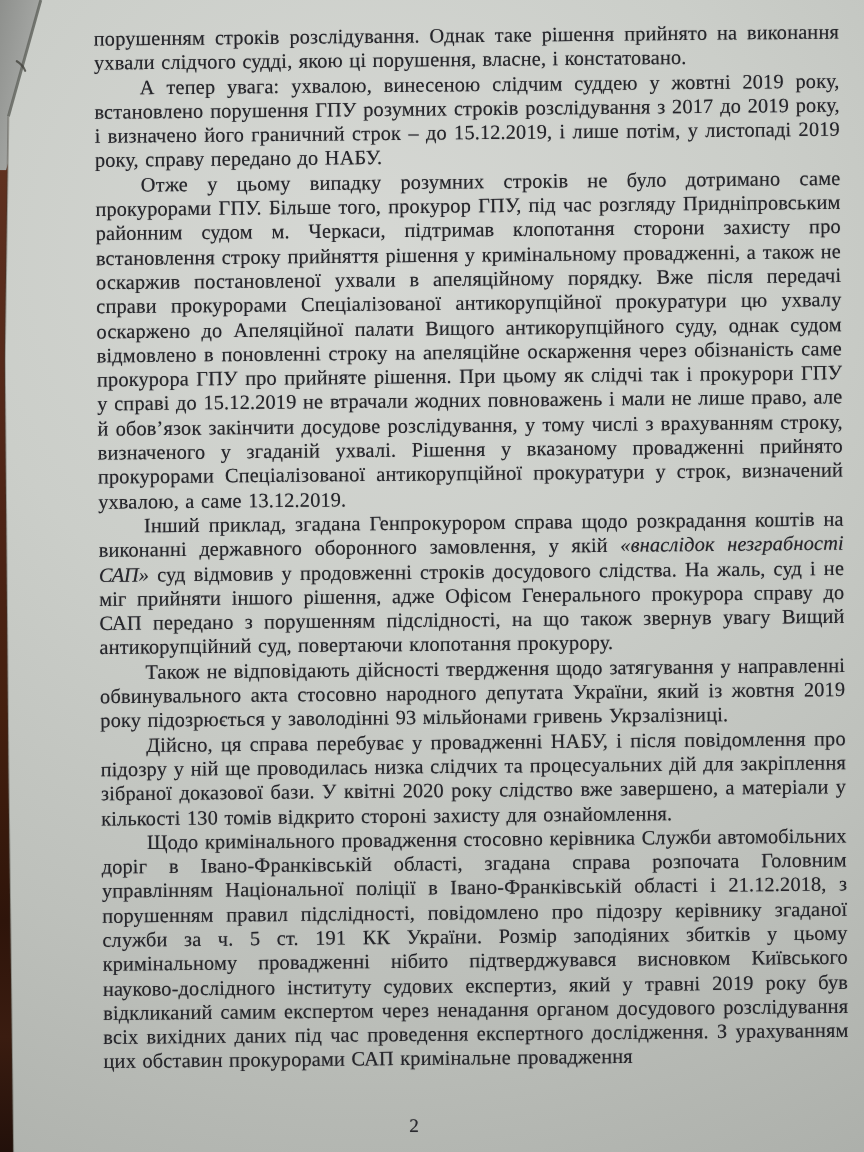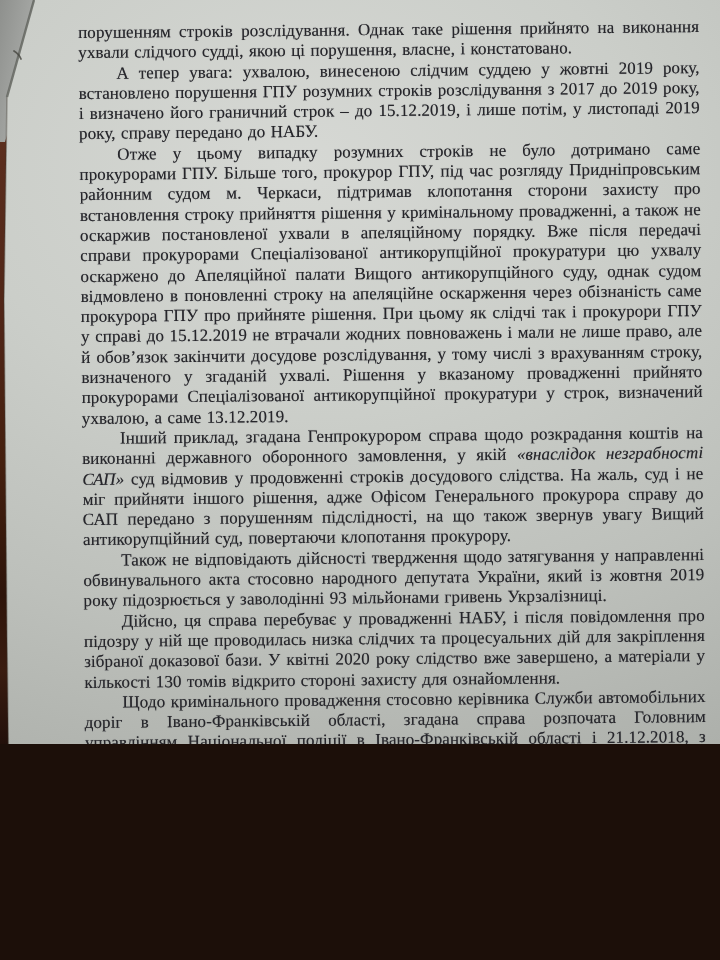--- a/index.html
+++ b/index.html
@@ -10,21 +10,21 @@
     width: 720px;
     height: 960px;
     overflow: hidden;
     background: #1c0f09;
     font-family: "Liberation Serif", "DejaVu Serif", serif;
   }
   
   .photo {
     position: relative;
     width: 720px;
-    height: 744px;
+    height: 960px;
     overflow: hidden;
     
     background: linear-gradient(to bottom,
       #6b3b27 0%, #5a2d1d 22%, #4e2416 45%,
       #45200f 62%, #2e140a 80%, #3a1c10 90%, #22100a 100%);
   }
   
   .corner-sheet {
     position: absolute;
     left: 0; top: 0;

